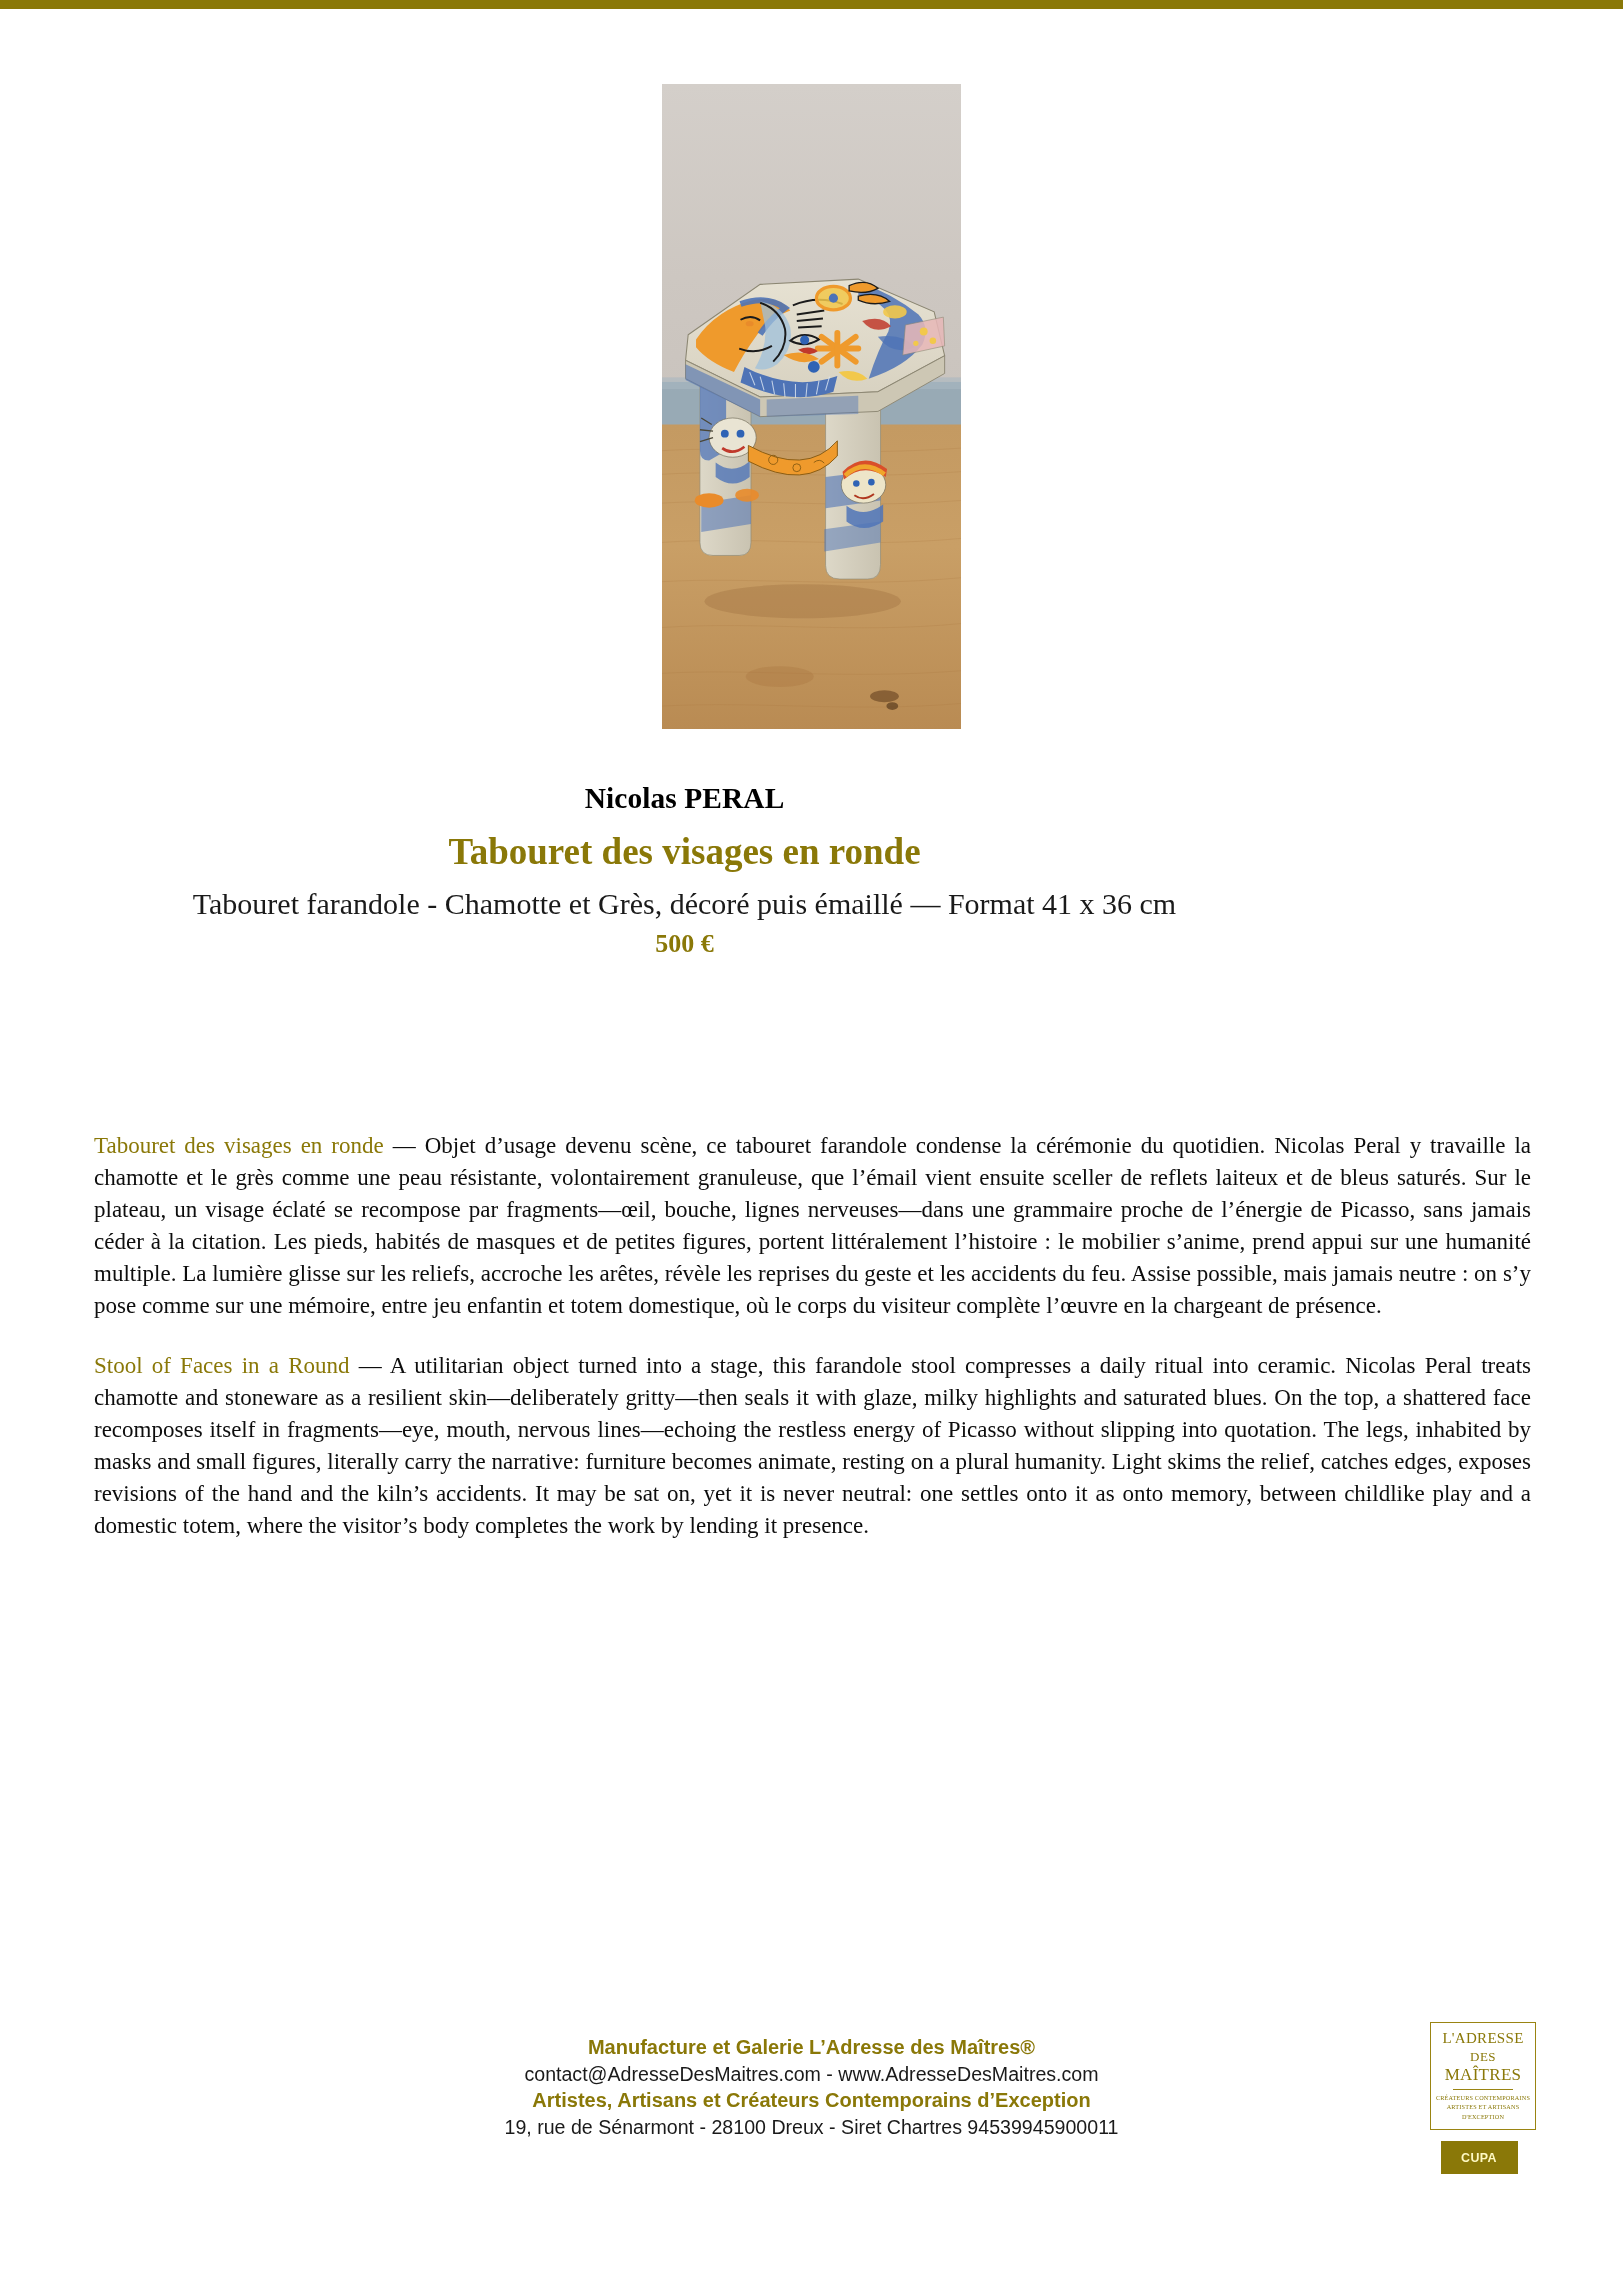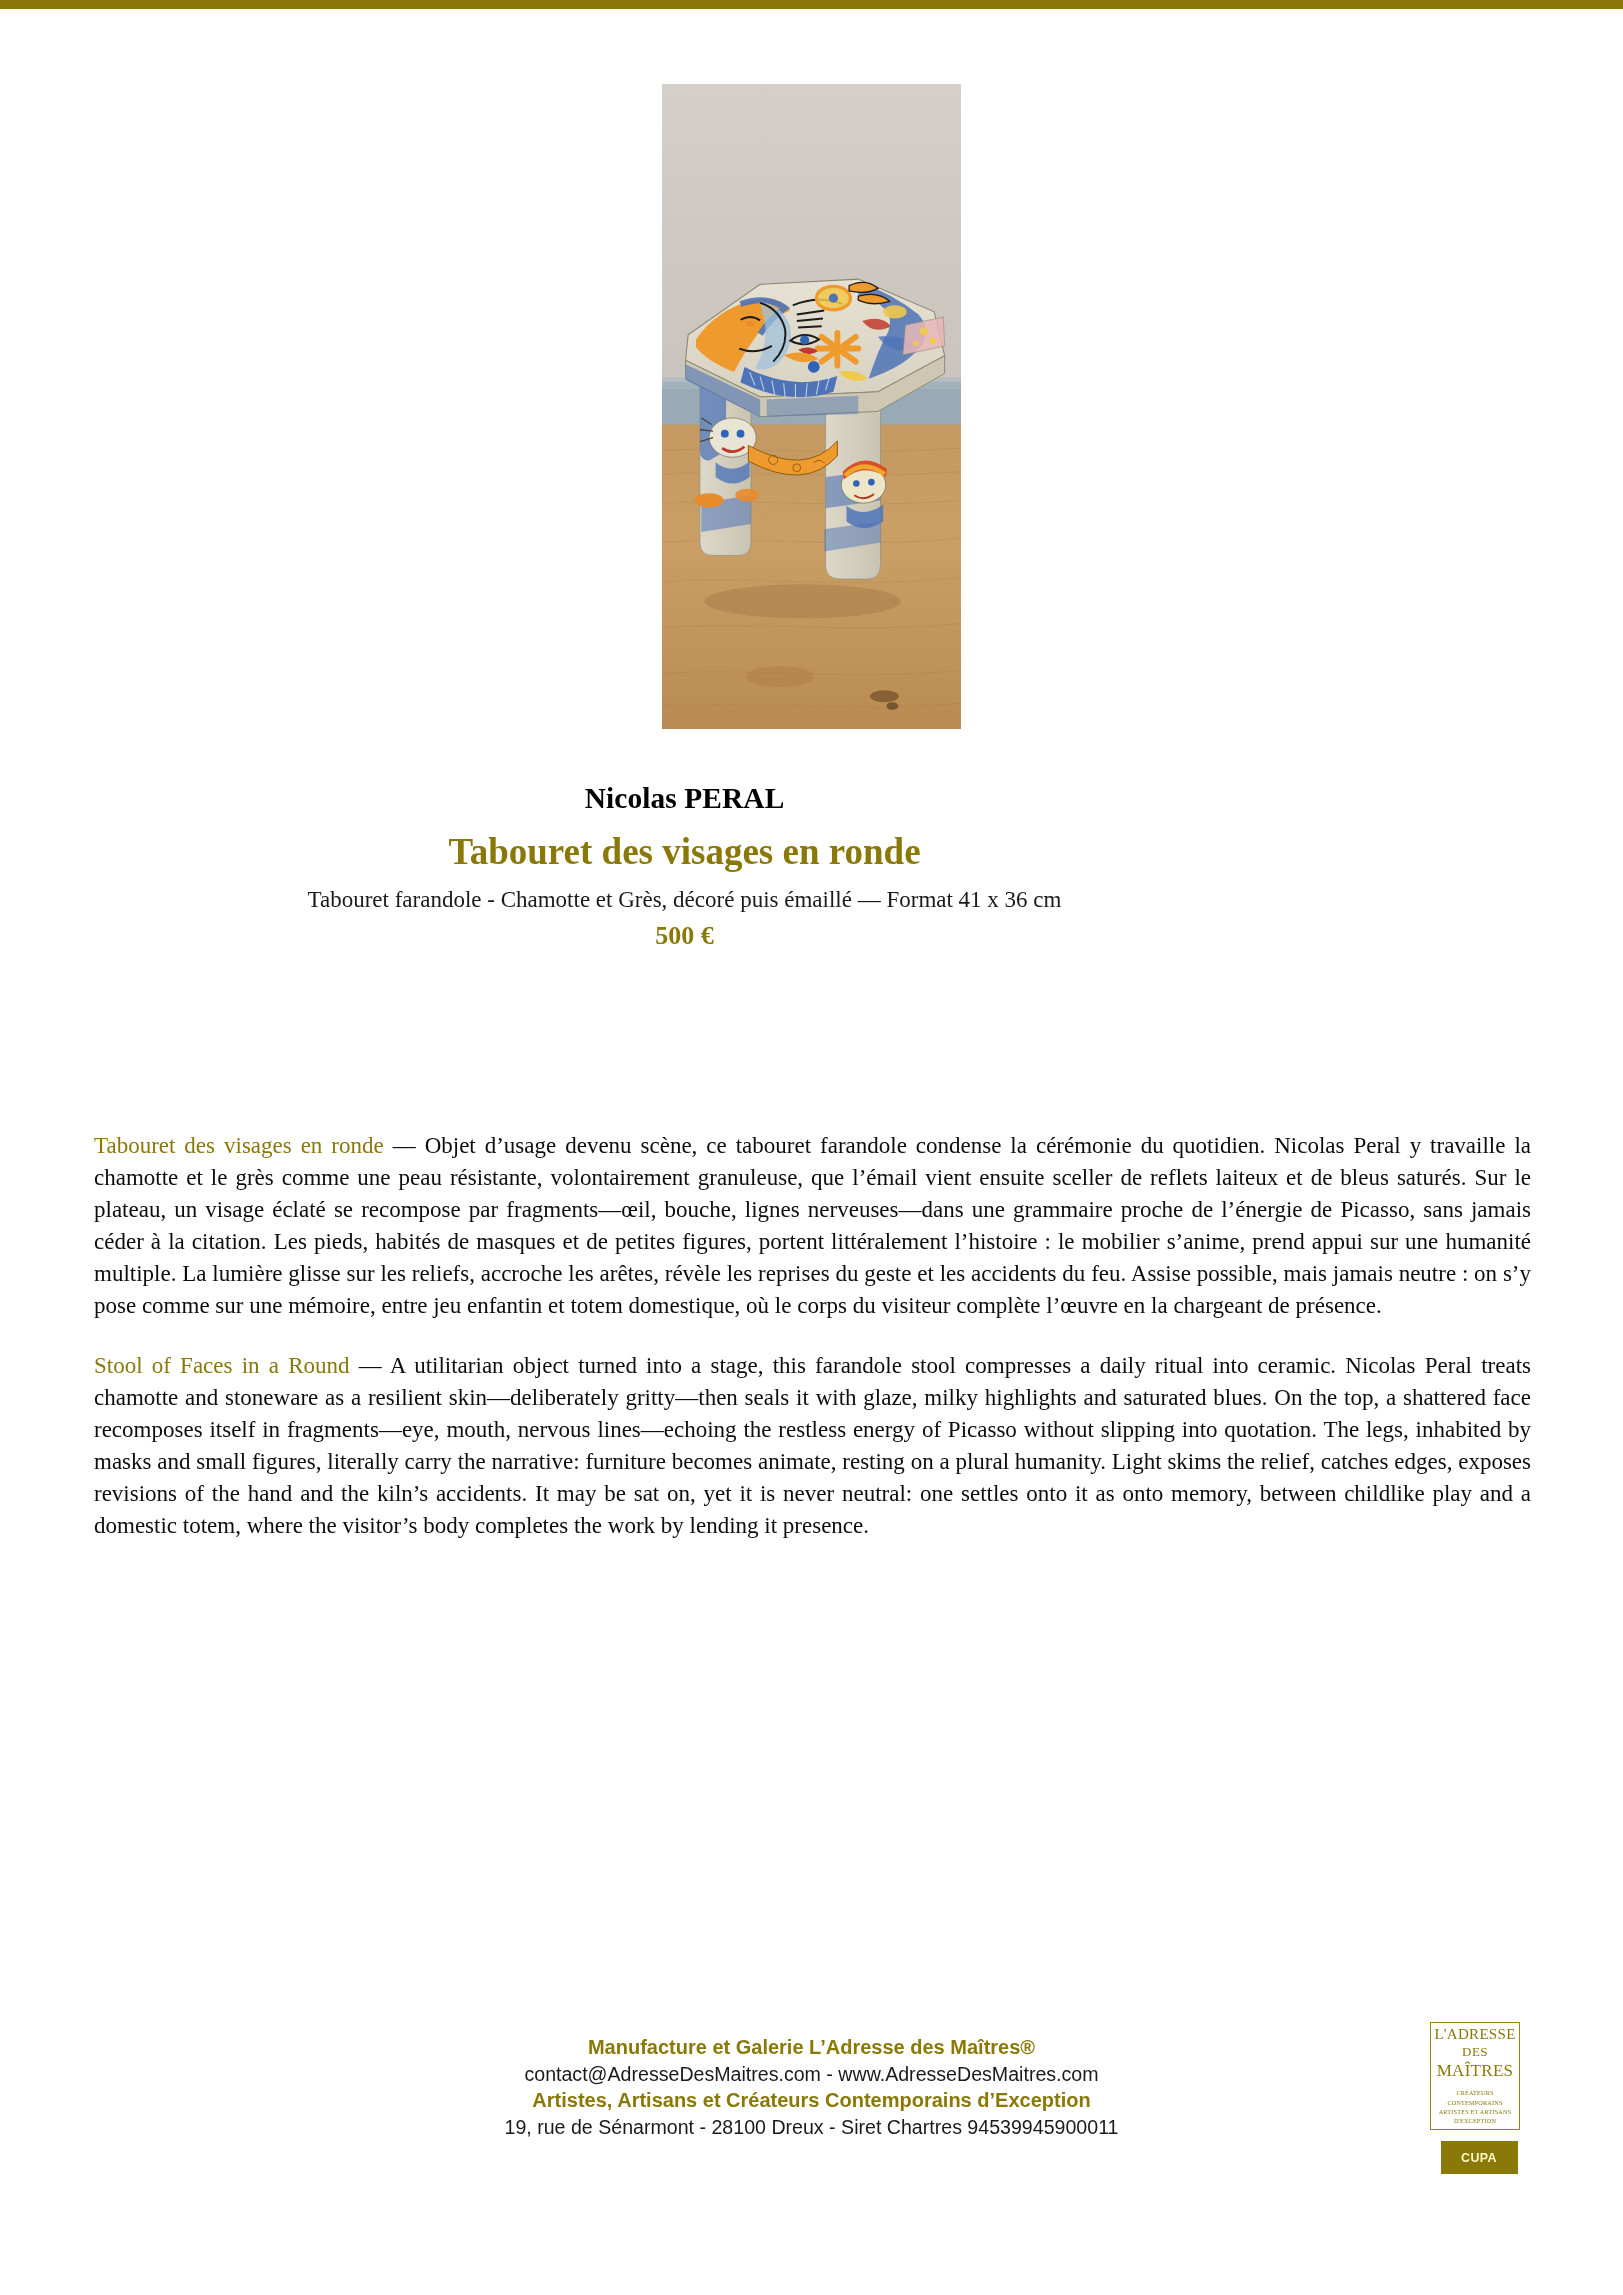--- a/index.html
+++ b/index.html
@@ -57,21 +57,21 @@
   .work-title {
     font-family: "Liberation Serif", serif;
     font-weight: bold;
     font-size: 37px;
     color: #8a7808;
     line-height: 1.15;
     margin: 0 0 11.8px 0;
   }
   .work-subtitle {
     font-family: "Liberation Serif", serif;
-    font-size: 23px;
+    font-size: 30px;
     color: #1a1a1a;
     line-height: 1.2;
     margin: 0 0 6.5px 0;
   }
   .work-price {
     font-family: "Liberation Serif", serif;
     font-weight: bold;
     font-size: 26px;
     color: #8a7808;
     line-height: 1.2;
@@ -132,21 +132,21 @@
   }
 
   
   .logo-block {
     position: absolute;
     left: 1430px;
     top: 2022px;
     width: 99px;
   }
   .logo-card {
-    width: 90px;
+    width: 106px;
     height: 108px;
     border: 1.3px solid #9a8412;
     background: #ffffff;
     box-sizing: border-box;
     display: flex;
     flex-direction: column;
     align-items: center;
     justify-content: center;
     padding: 3.9px 2.6px;
   }

